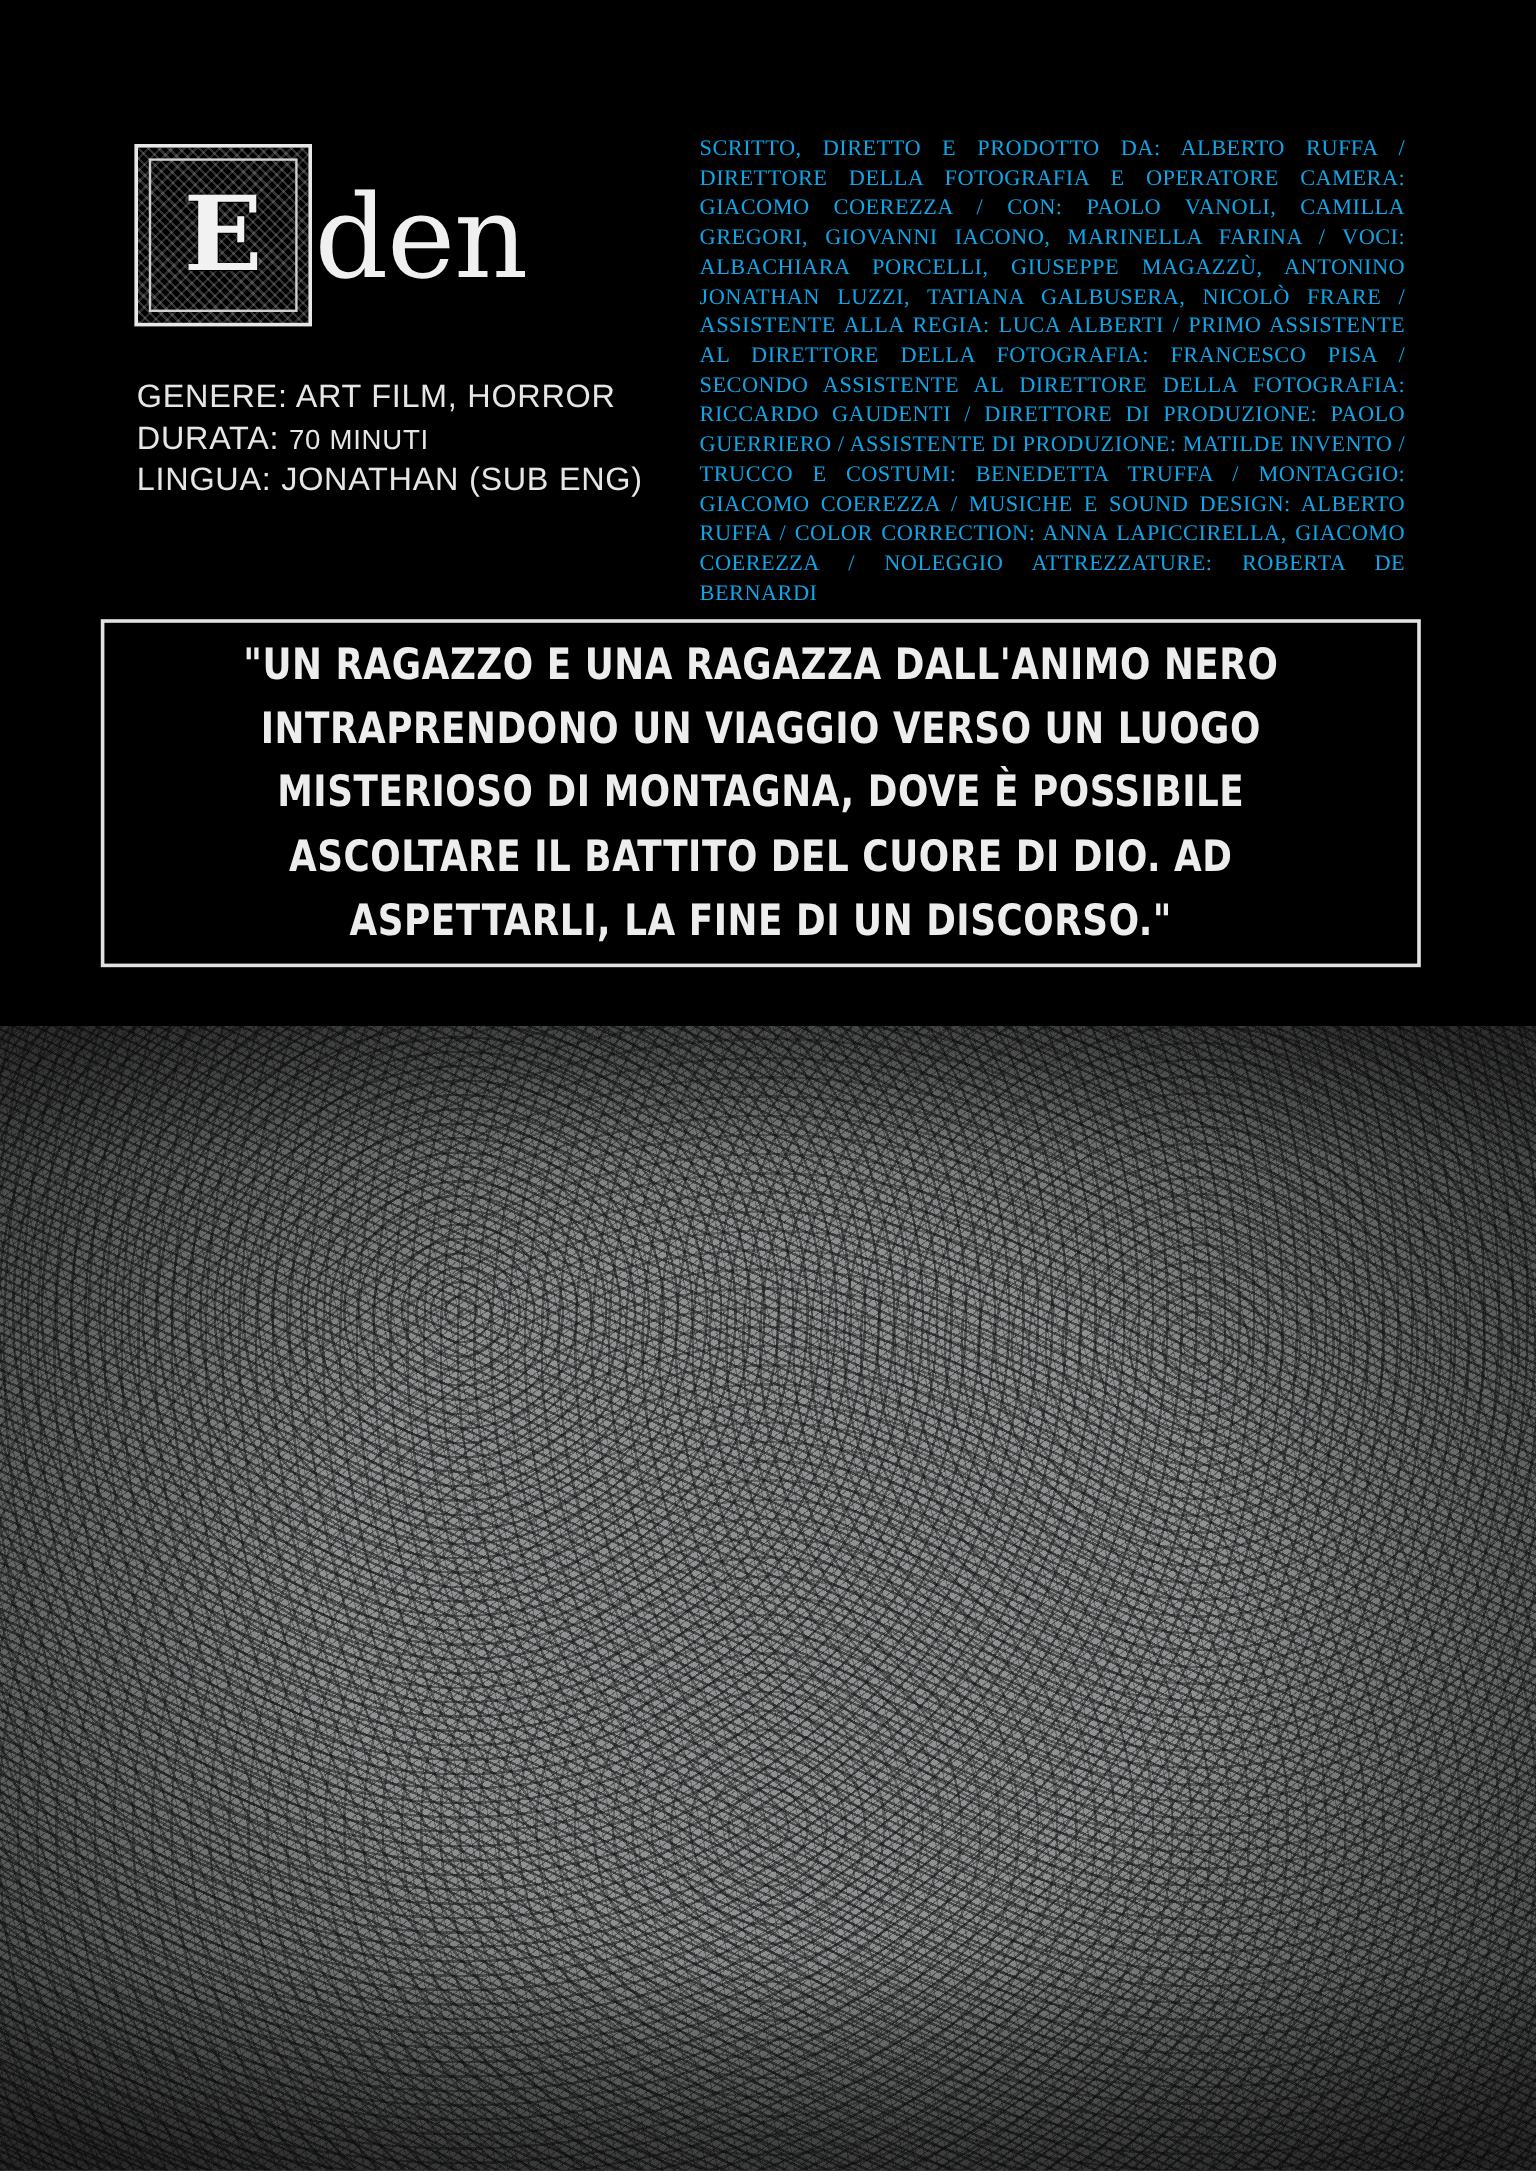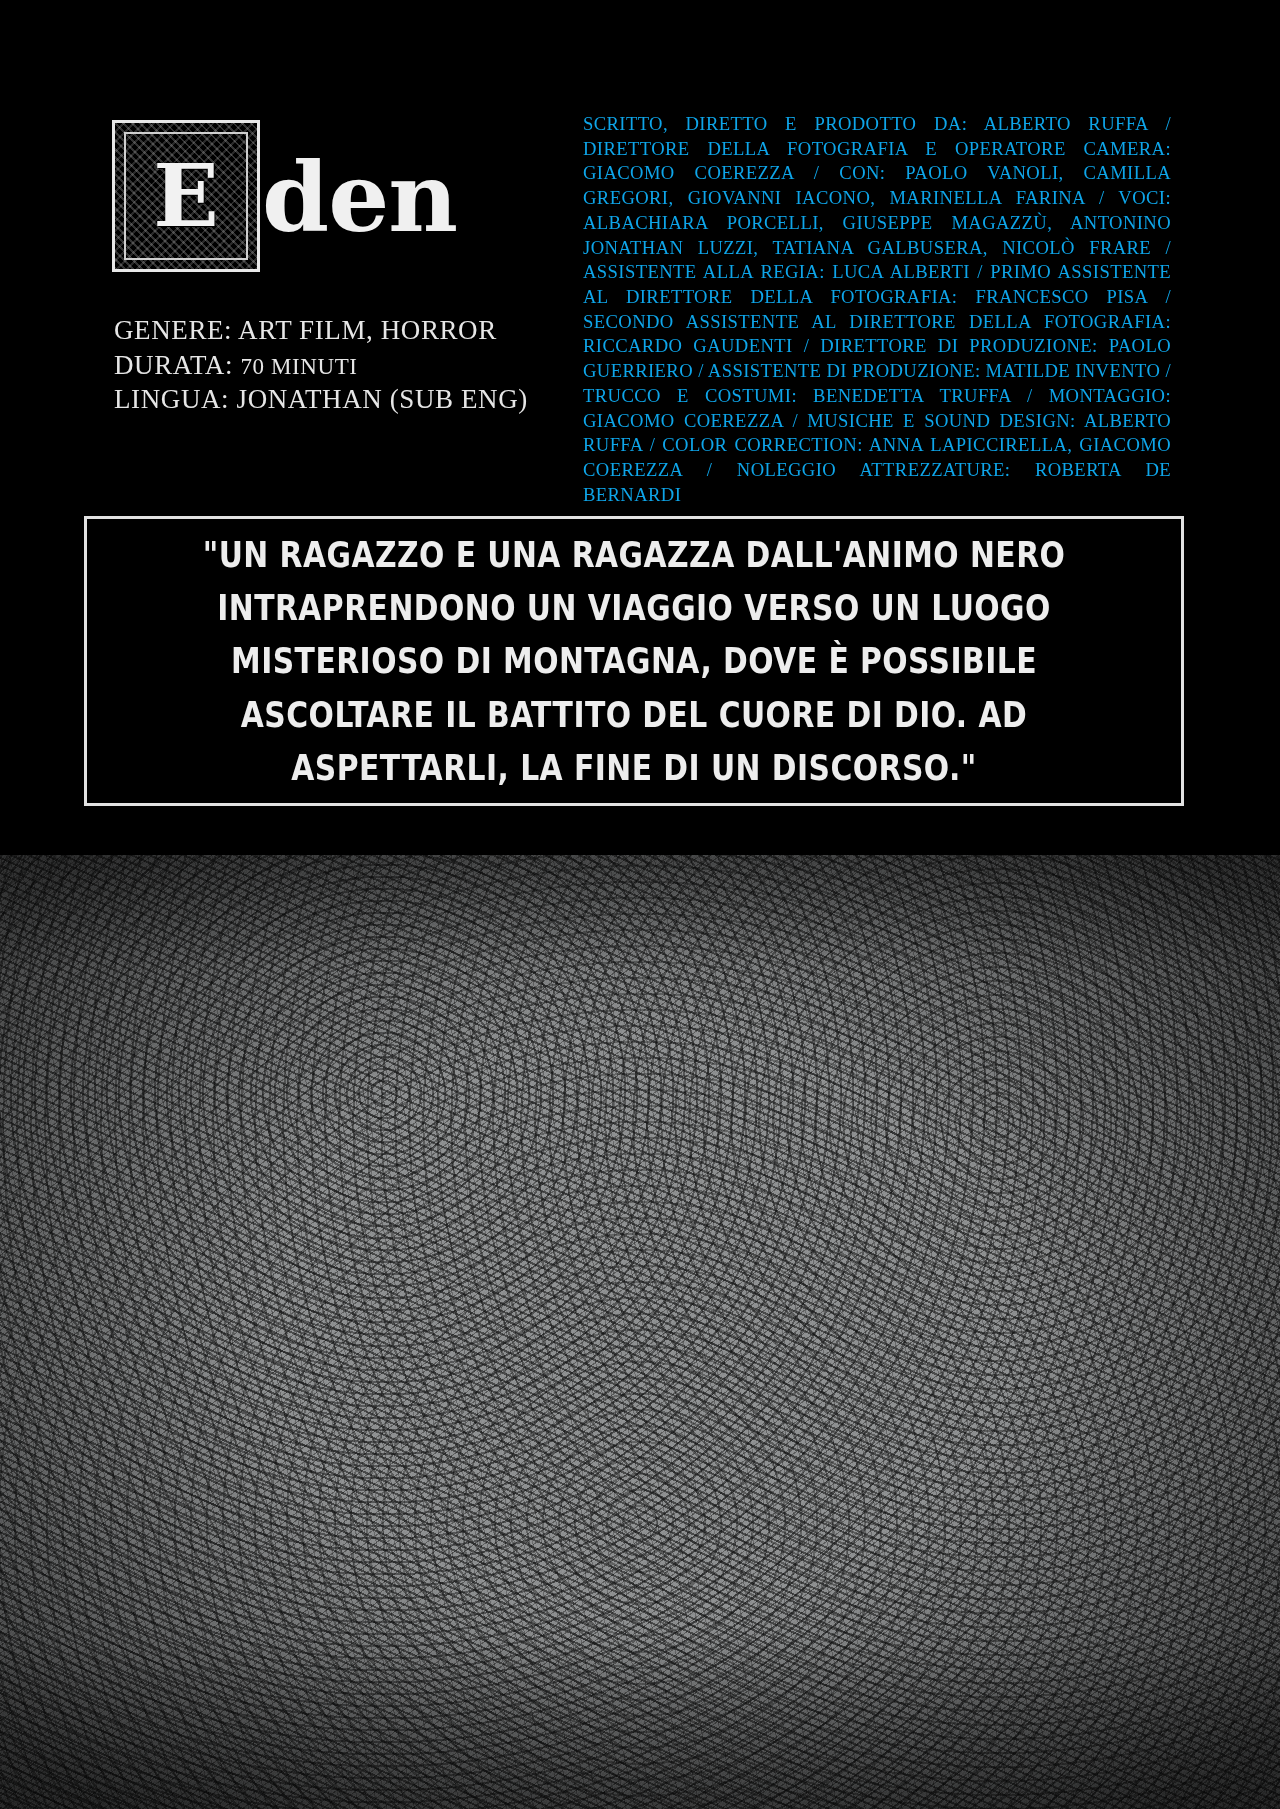--- a/index.html
+++ b/index.html
@@ -70,35 +70,35 @@
     font-size: 86px;
     line-height: 1;
     color: #f2f2f2;
     text-shadow: 0 0 2px #000, 1px 1px 0 #000;
   }
   .title-rest {
     position: absolute;
     left: 150px;
     top: 30px;
     font-family: "DejaVu Serif", serif;
-    font-weight: 700;
+    font-weight: 400;
     font-size: 96px;
     line-height: 1;
     letter-spacing: -1px;
     color: #f0f0f0;
     text-align: right;
   }
 
   
   .meta {
     position: absolute;
     left: 114px;
     top: 313px;
     width: 420px;
-    font-family: Liberation Serif, serif;
+    font-family: Liberation Sans, sans-serif;
     font-size: 27px;
     line-height: 1.28;
     color: #e6e6e6;
     letter-spacing: 0.6px;
   }
   .meta-row { white-space: nowrap; }
   .meta-label { text-transform: uppercase; }
   .meta-value { }
   .meta-value.small { font-size: 23px; }
 

